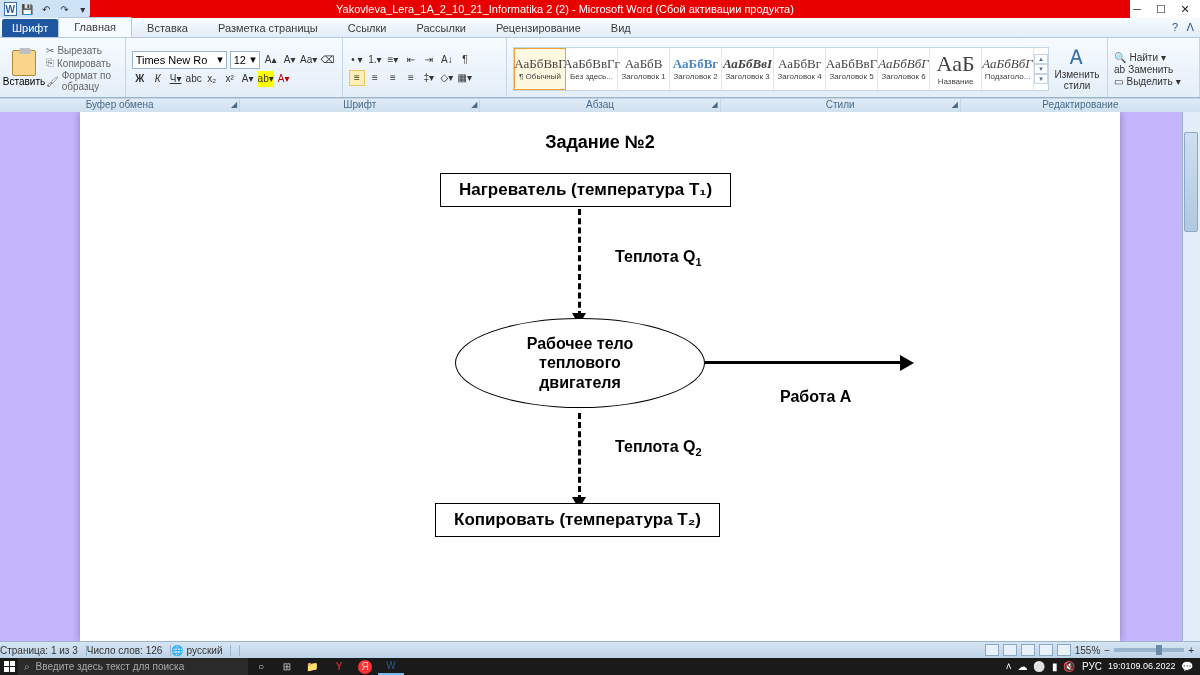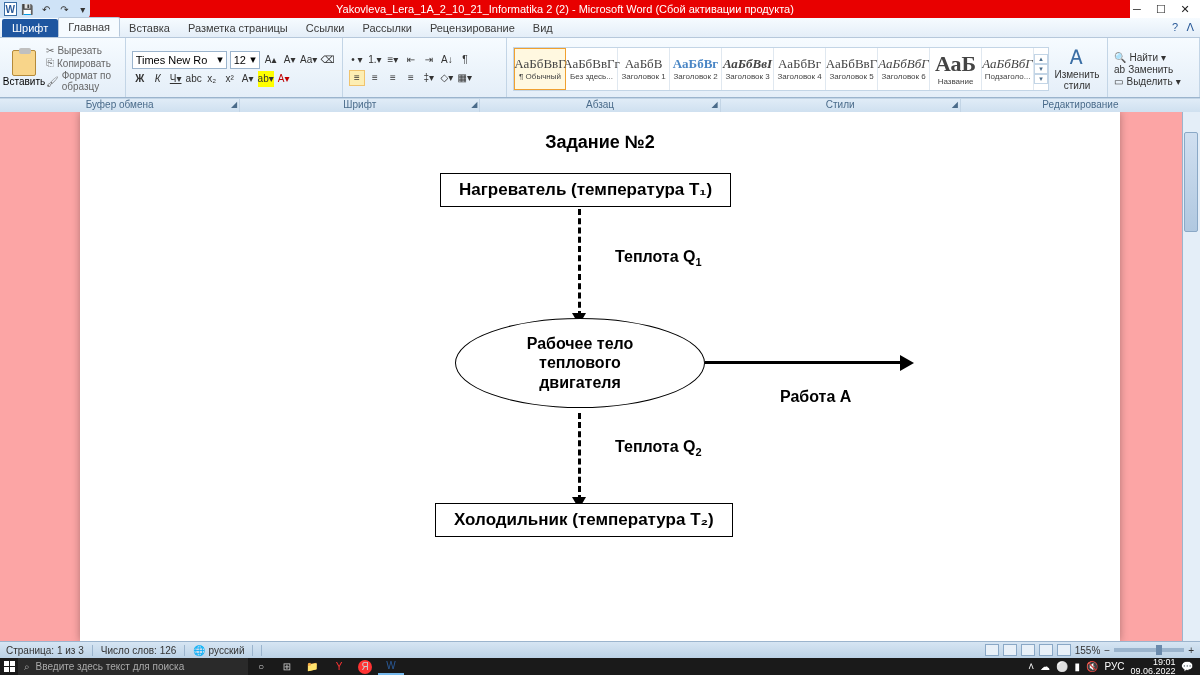--- a/index.html
+++ b/index.html
@@ -7,21 +7,21 @@
 
 .title-bar { background: #e80000; color: #fff; height: 18px; display: flex; align-items: center; position: relative; }
 .title-bar .qat { position: absolute; left: 0; display: flex; align-items: center; gap: 4px; padding-left: 4px; background: #cfe3f7; height: 18px; width: 90px; border-radius: 0 0 4px 0; }
 .qat-box { width:14px; height:14px; background:#fff; border:1px solid #3a6ea5; display:flex; align-items:center; justify-content:center; color:#2a5a99; font-weight:bold; font-size:10px; }
 .title-bar .title { flex:1; text-align:center; font-size:11px; color:#fff; }
 .title-bar .win-controls { display:flex; gap:10px; padding-right:8px; color:#222; background:#fff; height:18px; align-items:center; }
 .win-btn { width:14px; height:12px; display:flex; align-items:center; justify-content:center; font-size:11px; }
 
 .tabs-row { background: linear-gradient(#f6fbff,#e4eef8); height:20px; display:flex; align-items:flex-end; border-bottom:1px solid #b6c8db; position:relative; }
 .file-tab { background:#1e56a0; color:#fff; padding:3px 10px; font-size:11px; margin-left:2px; border-radius:2px 2px 0 0; }
-.tab { padding:3px 9px; font-size:11px; color:#3b3b3b; cursor:pointer; }
+.tab { padding:3px 15px; font-size:11px; color:#3b3b3b; cursor:pointer; }
 .tab.active { background:#f6fbff; border:1px solid #b6c8db; border-bottom:1px solid #f6fbff; border-radius:2px 2px 0 0; }
 .help-icon { position:absolute; right:6px; top:3px; color:#2a5a99; font-size:11px; }
 
 .ribbon { background:linear-gradient(#f6fbff,#e4eef8); height:60px; display:flex; border-bottom:1px solid #9bb4cd; }
 .group { border-right:1px solid #c3d5e6; padding:2px 6px 0 6px; display:flex; flex-direction:column; position:relative; }
 .group-body { flex:1; display:flex; align-items:center; gap:4px; }
 .group-label-row { background:linear-gradient(#e0ecf7,#cfe0f0); height:14px; display:flex; position:relative; border-top:1px solid #c3d5e6; }
 .group-label { flex:1; text-align:center; font-size:10px; color:#4a6b8a; position:relative; border-right:1px solid #c3d5e6; }
 .group-label .dialog-launcher { position:absolute; right:2px; top:1px; font-size:8px; color:#4a6b8a; }
 
@@ -38,31 +38,31 @@
 .font-col { display:flex; flex-direction:column; gap:2px; }
 .font-bottom { display:flex; align-items:center; gap:2px; }
 
 .para-col { display:flex; flex-direction:column; gap:2px; }
 .para-row { display:flex; align-items:center; gap:2px; }
 
 .styles-gallery { display:flex; align-items:center; height:44px; border:1px solid #c3d5e6; background:#fff; }
 .style-item { width:52px; height:42px; border-right:1px solid #e0e8f0; display:flex; flex-direction:column; align-items:center; justify-content:center; font-size:8px; color:#444; }
 .style-item.selected { border:1px solid #f0a030; background:#fff8e0; }
 .style-preview { font-family:"Times New Roman",serif; font-size:13px; }
-.style-preview.big { font-size:22px; font-weight:bold; }
+.style-preview.big { font-size:22px; font-weight:normal; }
 .gallery-scroll { width:14px; display:flex; flex-direction:column; }
 .gallery-scroll div { flex:1; border:1px solid #c3d5e6; display:flex; align-items:center; justify-content:center; font-size:7px; color:#4a6b8a; }
 
 .change-styles { display:flex; flex-direction:column; align-items:center; width:48px; font-size:10px; color:#333; }
 .change-styles .icon { font-size:20px; color:#3a6ea5; }
 
 .editing-group { display:flex; flex-direction:column; gap:1px; font-size:10px; color:#333; padding-top:2px; }
 .editing-group div { display:flex; align-items:center; gap:3px; }
 
-.doc-area { background:#fca5a5; position:absolute; top:112px; bottom:34px; left:0; right:0; overflow:hidden; }
+.doc-area { background:#c4b5fd; position:absolute; top:112px; bottom:34px; left:0; right:0; overflow:hidden; }
 .page { background:#fff; width:1040px; height:100%; margin:0 auto; box-shadow:0 0 8px rgba(0,0,0,0.3); position:relative; }
 .page-content { position:absolute; top:20px; left:0; right:0; font-family:"Times New Roman",serif; color:#000; }
 
 .task-title { text-align:center; font-weight:bold; font-size:18px; margin-bottom:20px; }
 .diagram { position:relative; width:700px; height:400px; margin:0 auto; }
 .box { position:absolute; border:1.5px solid #000; padding:6px 18px; font-size:17px; font-weight:bold; background:#fff; }
 .box1 { top:0; left:190px; }
 .box2 { top:330px; left:185px; }
 .ellipse { position:absolute; top:145px; left:205px; width:250px; height:90px; border:1.5px solid #000; border-radius:50%; background:#fff; display:flex; align-items:center; justify-content:center; text-align:center; font-size:16px; font-weight:bold; line-height:1.2; }
 .dashed-arrow { position:absolute; left:328px; width:0; border-left:3px dashed #000; }
@@ -73,36 +73,36 @@
 .ah2 { top:324px; }
 .solid-arrow { position:absolute; top:188px; left:455px; width:200px; height:3px; background:#000; }
 .solid-arrowhead { position:absolute; top:182px; left:650px; width:0; height:0; border-top:8px solid transparent; border-bottom:8px solid transparent; border-left:14px solid #000; }
 .lbl { position:absolute; font-size:16px; font-weight:bold; }
 .lbl sub { font-size:11px; }
 
 .right-ruler { position:absolute; right:0; top:0; width:18px; height:100%; background:#e4eef8; border-left:1px solid #9bb4cd; }
 .scroll-thumb { position:absolute; right:2px; top:20px; width:14px; height:100px; background:linear-gradient(#d0dff0,#b0c8e0); border:1px solid #8aa8c6; border-radius:2px; }
 
 .status-bar { position:absolute; bottom:17px; left:0; right:0; height:17px; background:linear-gradient(#d6e5f3,#bcd2e6); border-top:1px solid #9bb4cd; display:flex; align-items:center; font-size:10px; color:#333; }
-.status-left { display:flex; gap:8px; padding-left:6px; }
+.status-left { display:flex; gap:0; }
 .status-left span { border-right:1px solid #9bb4cd; padding-right:8px; }
 .status-right { margin-left:auto; display:flex; align-items:center; gap:4px; padding-right:6px; }
 .view-btn { width:14px; height:12px; border:1px solid #8aa8c6; background:#e8f0f8; }
 .zoom-slider { width:70px; height:4px; background:#9bb4cd; position:relative; }
 .zoom-slider::after { content:""; position:absolute; left:60%; top:-3px; width:6px; height:10px; background:#6a8aac; }
 
 .taskbar { position:absolute; bottom:0; left:0; right:0; height:17px; background:#1a1a1a; display:flex; align-items:center; color:#fff; font-size:10px; }
 .start { width:18px; height:17px; display:flex; align-items:center; justify-content:center; background:#1a1a1a; }
 .win-logo { width:11px; height:11px; display:grid; grid-template-columns:1fr 1fr; grid-template-rows:1fr 1fr; gap:1px; }
 .win-logo div { background:#fff; }
 .search-box { background:#2a2a2a; height:17px; width:230px; display:flex; align-items:center; padding-left:6px; color:#aaa; gap:6px; }
 .tb-icon { width:26px; height:17px; display:flex; align-items:center; justify-content:center; color:#ccc; }
 .tb-icon.active { border-bottom:2px solid #76b9ed; }
 .tray { margin-left:auto; display:flex; align-items:center; gap:6px; padding-right:6px; }
-.clock { display:flex; flex-direction:column; align-items:flex-end; font-size:9px; line-height:1; }
+.clock { display:flex; flex-direction:row; align-items:flex-end; font-size:9px; line-height:1; }
 </style>
 </head>
 <body>
 
 <div class="title-bar">
   <div class="qat">
     <div class="qat-box">W</div>
     <div class="small-btn">💾</div>
     <div class="small-btn">↶</div>
     <div class="small-btn">↷</div>
@@ -302,21 +302,21 @@
             <span style="white-space:pre-line">Рабочее тело
 теплового
 двигателя</span>
           </div>
         <div class="solid-arrow"></div>
         <div class="solid-arrowhead"></div>
         <div class="lbl" style="top:215px;left:530px">Работа А</div>
         <div class="dashed-arrow da2"></div>
         <div class="arrowhead ah2"></div>
         <div class="lbl" style="top:265px;left:365px"><span>Теплота Q</span><sub>2</sub></div>
-        <div class="box box2">Холодильник (температура T₂)</div>
+        <div class="box box2">Копировать (температура T₂)</div>
       </div>
     </div>
   </div>
   <div class="right-ruler">
     <div class="scroll-thumb"></div>
   </div>
 </div>
 
 <div class="status-bar">
   <div class="status-left">

